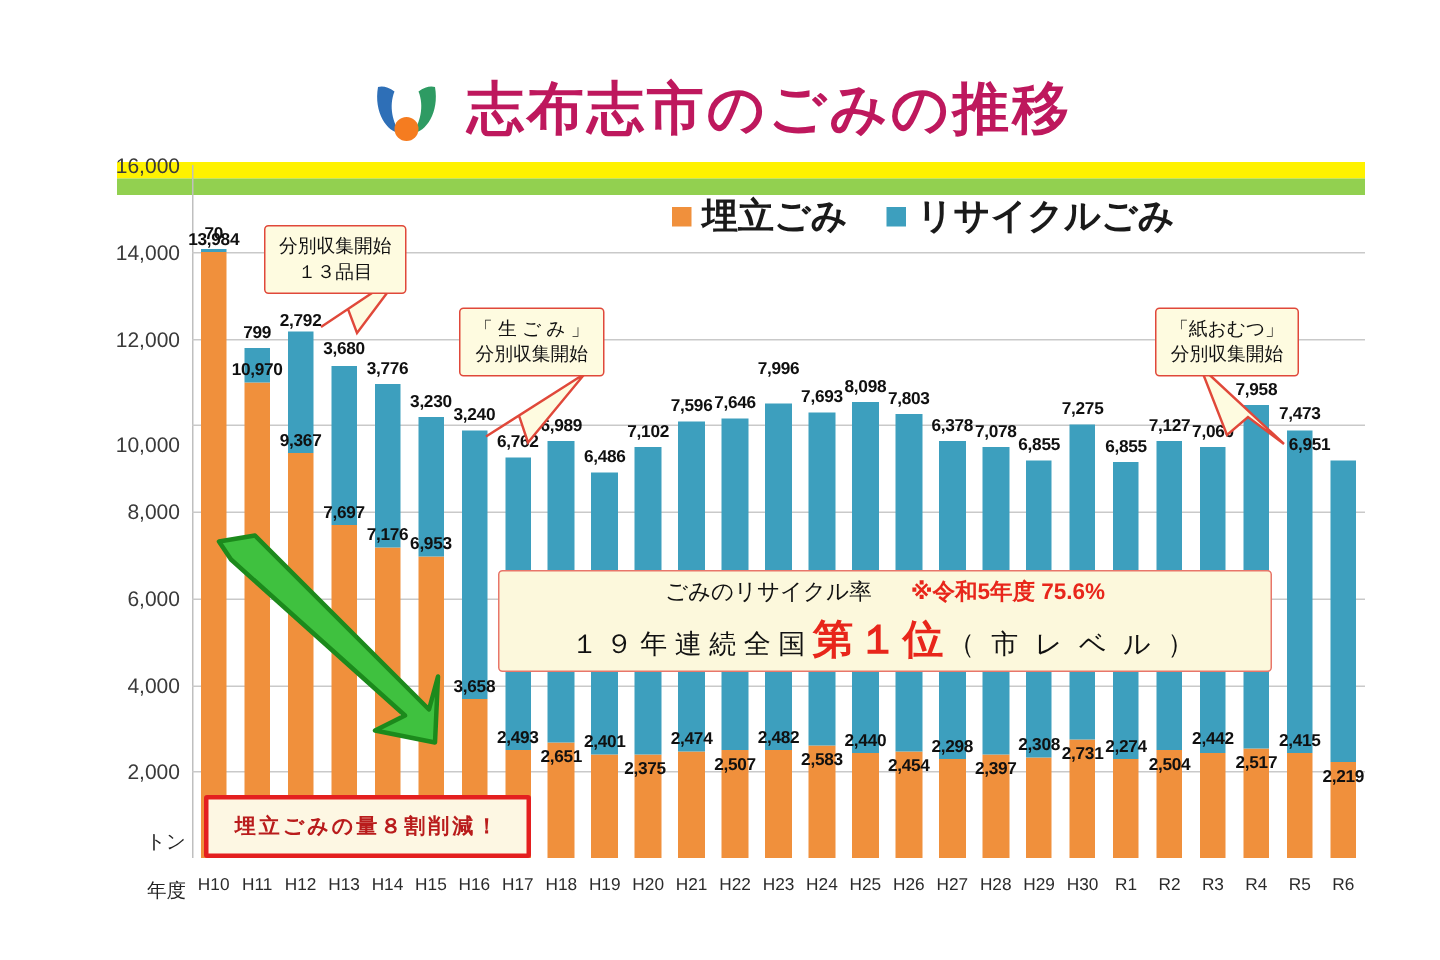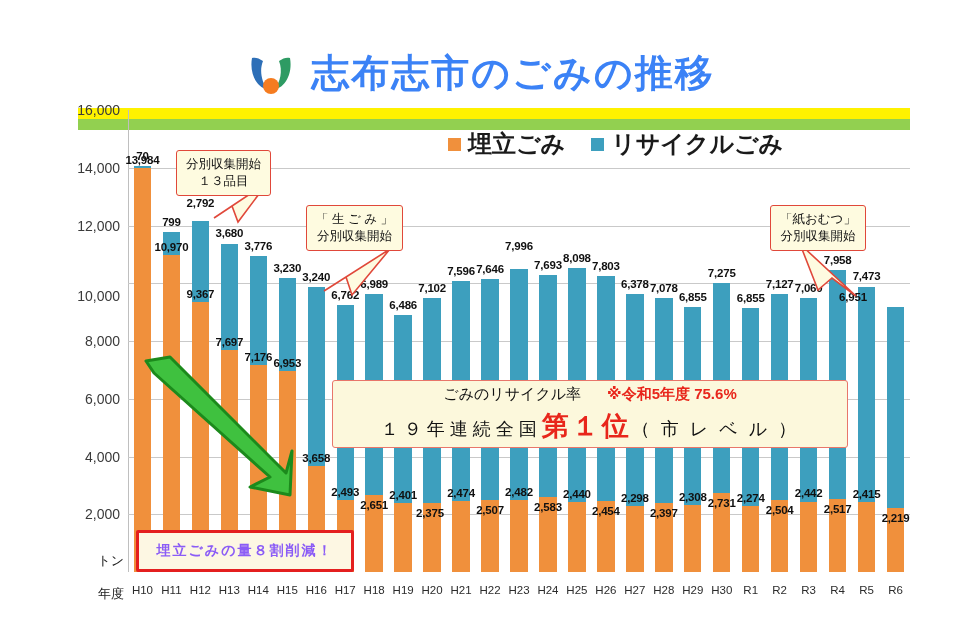--- a/index.html
+++ b/index.html
@@ -10,21 +10,21 @@
   }
   #stage{position:absolute;left:0;top:0;width:960px;height:640px;}
 
   
   .title-row{
     position:absolute;left:0;top:42px;width:960px;height:62px;
     display:flex;align-items:center;justify-content:center;gap:14px;
   }
   .logo{width:52px;height:52px;position:relative;flex:none;}
   .title-text{
-    font-size:38px;font-weight:700;color:#3b82f6;letter-spacing:2px;
+    font-size:38px;font-weight:700;color:#be185d;letter-spacing:2px;
     white-space:nowrap;line-height:1;
   }
   .axis-band{position:absolute;left:78px;top:108px;width:832px;height:22px;}
   .band-yellow{position:absolute;left:0;top:0;width:100%;height:11px;background:#FFF200;}
   .band-green{position:absolute;left:0;top:11px;width:100%;height:11px;background:#92D050;}
 
   .gridline{position:absolute;left:0;width:782px;height:1px;background:#C9C9C9;}
   .yaxis-line{position:absolute;left:128px;top:110px;width:1px;height:462px;background:#BFBFBF;}
   .ytick-label{
     position:absolute;right:0;transform:translateY(-50%);
@@ -89,21 +89,21 @@
     font-size:18px;color:#111;letter-spacing:5px;margin-top:4px;
   }
   .cb-big{color:#E8261B;font-weight:700;font-size:27px;letter-spacing:3px;}
   .cb-paren{font-size:18px;letter-spacing:3px;}
 
   .redbox{
     position:absolute;left:136px;top:530px;width:212px;height:36px;
     background:#FDF7E3;border:3px solid #E41F1F;border-radius:2px;z-index:7;
     display:flex;align-items:center;justify-content:center;
   }
-  .redbox-text{font-size:14px;color:#8b5cf6;font-weight:700;letter-spacing:2px;white-space:nowrap;}
+  .redbox-text{font-size:14px;color:#b91c1c;font-weight:700;letter-spacing:2px;white-space:nowrap;}
 
   .arrow-svg{position:absolute;left:140px;top:355px;z-index:6;}
 </style>
 </head>
 <body>
 
 <div id="stage">
 
   <div class="title-row">
     <div class="logo">
@@ -155,21 +155,21 @@
       <div class="bar-col" style="left: 34.7556px; width: 17.3778px;">
         <div class="seg seg-orange" style="bottom: 0px; height: 316.759px;"></div>
         <div class="seg seg-blue" style="bottom: 316.759px; height: 23.0711px;"></div>
       </div>
       <div class="val" style="left: 43.4444px; top: 106.17px;">799</div>
       <div class="val" style="left: 43.4444px; top: 131.241px;">10,970</div>
       <div class="bar-col" style="left: 63.7185px; width: 17.3778px;">
         <div class="seg seg-orange" style="bottom: 0px; height: 270.472px;"></div>
         <div class="seg seg-blue" style="bottom: 270.472px; height: 80.619px;"></div>
       </div>
-      <div class="val" style="left: 72.4074px; top: 87px; text-align: center;">2,792</div>
+      <div class="val" style="left: 72.4074px; top: 98px; text-align: center;">2,792</div>
       <div class="val" style="left: 72.4074px; top: 177.528px;">9,367</div>
       <div class="bar-col" style="left: 92.6815px; width: 17.3778px;">
         <div class="seg seg-orange" style="bottom: 0px; height: 222.251px;"></div>
         <div class="seg seg-blue" style="bottom: 222.251px; height: 106.26px;"></div>
       </div>
       <div class="val" style="left: 101.37px; top: 117.489px;">3,680</div>
       <div class="val" style="left: 101.37px; top: 225.749px;">7,697</div>
       <div class="bar-col" style="left: 121.644px; width: 17.3778px;">
         <div class="seg seg-orange" style="bottom: 0px; height: 207.207px;"></div>
         <div class="seg seg-blue" style="bottom: 207.207px; height: 109.032px;"></div>
@@ -299,21 +299,21 @@
       <div class="bar-col" style="left: 729.867px; width: 17.3778px;">
         <div class="seg seg-orange" style="bottom: 0px; height: 69.7331px;"></div>
         <div class="seg seg-blue" style="bottom: 69.7331px; height: 215.783px;"></div>
       </div>
       <div class="val" style="left: 738.556px; top: 160.484px;">7,473</div>
       <div class="val" style="left: 738.556px; top: 378.267px;">2,415</div>
       <div class="bar-col" style="left: 758.83px; width: 17.3778px;">
         <div class="seg seg-orange" style="bottom: 0px; height: 64.0736px;"></div>
         <div class="seg seg-blue" style="bottom: 64.0736px; height: 200.71px;"></div>
       </div>
-      <div class="val" style="left: 725px; top: 181.216px;">6,951</div>
+      <div class="val" style="left: 745px; top: 181.216px;">6,951</div>
       <div class="val" style="left: 767.519px; top: 401.926px;">2,219</div>
     </div>
   <div id="xlabels">
       <div class="xlab" style="left: 142.481px;">H10</div>
       <div class="xlab" style="left: 171.444px;">H11</div>
       <div class="xlab" style="left: 200.407px;">H12</div>
       <div class="xlab" style="left: 229.37px;">H13</div>
       <div class="xlab" style="left: 258.333px;">H14</div>
       <div class="xlab" style="left: 287.296px;">H15</div>
       <div class="xlab" style="left: 316.259px;">H16</div>

